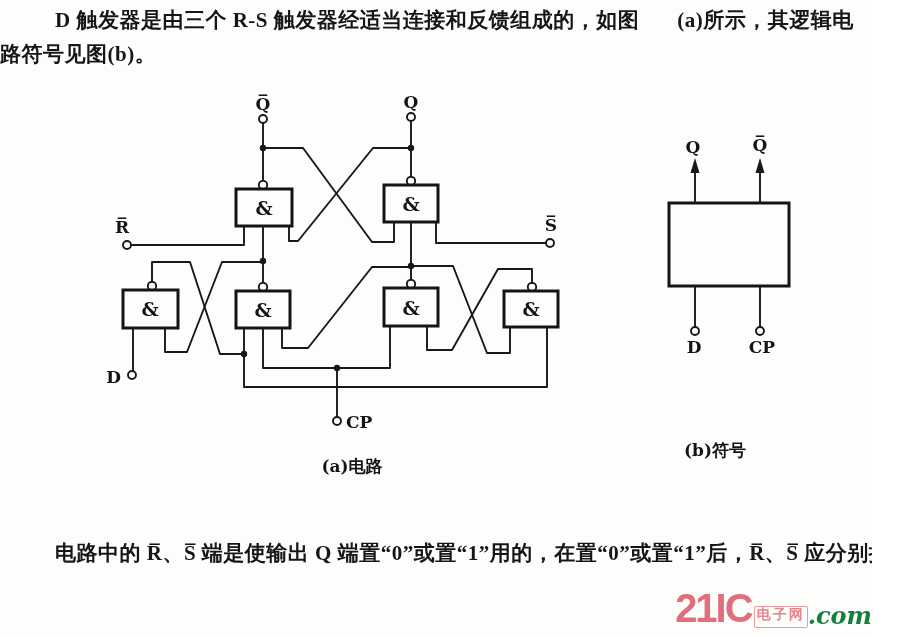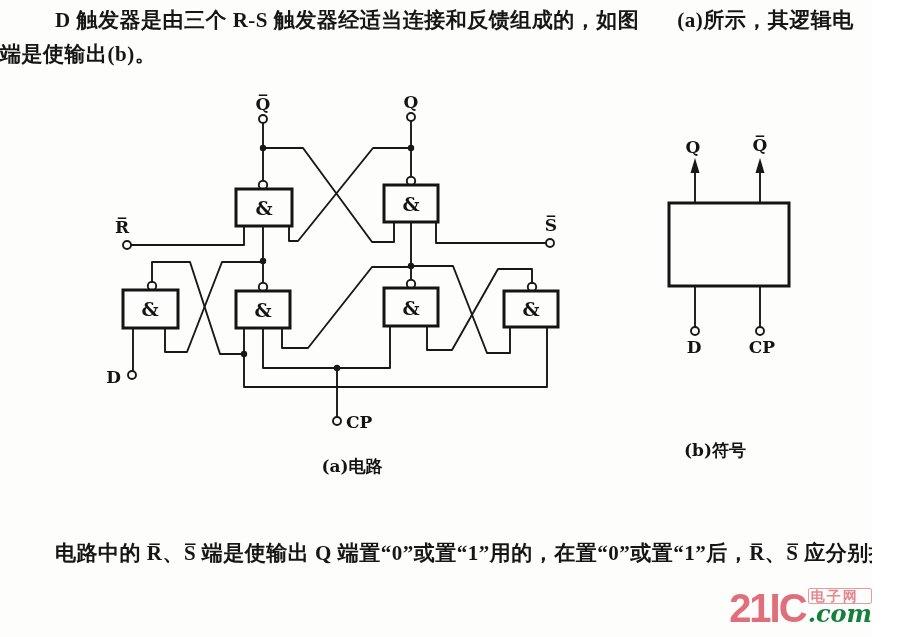--- a/index.html
+++ b/index.html
@@ -38,52 +38,52 @@
   .wire{stroke:#181818;stroke-width:1.9;fill:none;stroke-linejoin:round;stroke-linecap:square;}
   .box{stroke:#141414;stroke-width:3;fill:#fdfdfc;}
   .bub{stroke:#181818;stroke-width:1.9;fill:#fdfdfc;}
   .term{stroke:#181818;stroke-width:1.9;fill:#fdfdfc;}
   .dot{fill:#181818;stroke:none;}
   .arrow{fill:#181818;stroke:none;}
   
   #watermark{
     position:absolute;
     right:0px;top:588px;
-    display:flex;align-items:flex-start;
+    display:flex;align-items:flex-end;
     mix-blend-mode:multiply;
     line-height:1;
     z-index:5;
   }
   #wm-brand{
     font-family:"Liberation Sans","DejaVu Sans",sans-serif;
     font-weight:700;font-size:40px;letter-spacing:-2px;
     color:#e2707c;
   }
-  #wm-col{display:flex;flex-direction:column;margin-left:2px;}
+  #wm-col{display:flex;flex-direction:row;margin-left:2px;}
   #wm-site{
     font-family:"DejaVu Sans","Liberation Sans",sans-serif;
     font-size:14px;font-weight:700;letter-spacing:2px;
     color:#e88791;
     border:1.5px solid #eb9aa2;border-radius:2px;
     padding:0 2px;
   }
   #wm-tld{
     font-family:"DejaVu Serif","Liberation Serif",serif;
     font-style:italic;font-weight:700;font-size:24px;
     color:#15803d;margin-top:-2px;
   }
 </style>
 </head>
 <body>
 
 <div id="page">
 
   <div id="intro" class="para">
     <span class="row"><span class="indent"></span><span>D 触发器是由三个 R-S 触发器经适当连接和反馈组成的，如图</span><span class="figgap"></span><span>(a)所示，其逻辑电</span></span>
-    <span class="row">端是使输出(b)。</span>
+    <span class="row">路符号见图(b)。</span>
   </div>
 
   <svg id="figure" viewBox="0 75 906 402">
 
     <g>
 
       <text class="pinlbl" x="263" y="110" text-anchor="middle">Q̅</text>
       <circle class="term" cx="263" cy="119" r="4"></circle>
       <path class="wire" d="M263,123 V181"></path>
 

